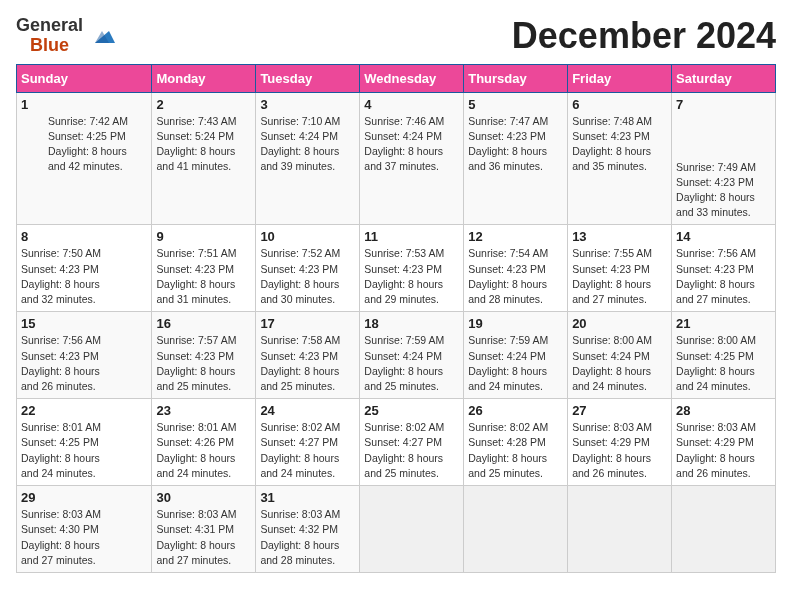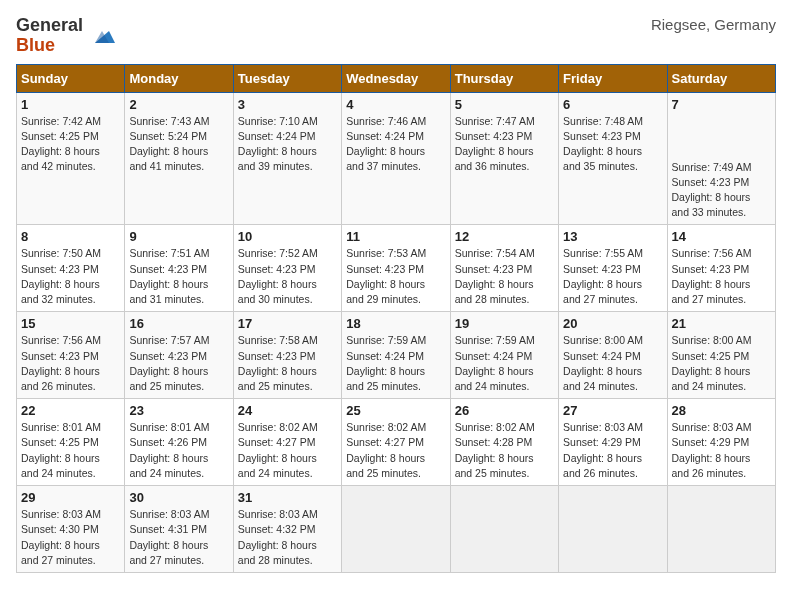--- a/index.html
+++ b/index.html
@@ -17,20 +17,21 @@
       margin-bottom: 8px;
     }
     .logo {
       display: flex;
       align-items: center;
     }
     .logo-text {
       display: flex;
       flex-direction: column;
       line-height: 1.1;
+      text-align: center;
     }
     .logo-general {
       font-size: 18px;
       font-weight: bold;
       color: #333;
     }
     .logo-blue {
       font-size: 18px;
       font-weight: bold;
       color: #c2410c;
@@ -52,21 +53,21 @@
     .location {
       font-size: 15px;
       color: #555;
     }
     table {
       width: 100%;
       border-collapse: collapse;
       font-size: 11px;
     }
     thead tr th {
-      background: #a16207;
+      background: #ec4899;
       color: #fff;
       padding: 6px 4px;
       text-align: left;
       font-size: 13px;
       font-weight: bold;
       border: 1px solid #1a5a9f;
     }
     tbody tr td {
       border: 1px solid #ccc;
       vertical-align: top;
@@ -101,41 +102,41 @@
     <div class="logo-text">
       <span class="logo-general">General</span>
       <span class="logo-blue">Blue</span>
     </div>
     <svg class="logo-icon" viewBox="0 0 30 30">
       <polygon points="8,22 22,10 28,22" fill="#2a7abf"></polygon>
       <polygon points="15,10 22,22 8,22" fill="#1a5a9f" opacity="0.5"></polygon>
     </svg>
   </div>
   <div class="title-block">
-    <div class="location">Riegsee, Germany</div>
+    <div class="month-year">December 2024</div>
   </div>
 </div>
 
 <table>
   <thead>
     <tr>
     <th>Sunday</th>
         <th>Monday</th>
         <th>Tuesday</th>
         <th>Wednesday</th>
         <th>Thursday</th>
         <th>Friday</th>
         <th>Saturday</th>
       </tr>
   </thead>
   <tbody id="calendar-body">
   <tr>
         <td>
           <span class="day-num">1</span>
-          <div class="day-info" style="white-space: pre-line;">Sunrise: 7:42 AM
+          <div class="day-info" style="white-space: pre-line; margin-left: 27px;">Sunrise: 7:42 AM
 Sunset: 4:25 PM
 Daylight: 8 hours
 and 42 minutes.</div>
         </td>
         <td>
           <span class="day-num">2</span>
           <div class="day-info" style="white-space: pre-line;">Sunrise: 7:43 AM
 Sunset: 5:24 PM
 Daylight: 8 hours
 and 41 minutes.</div>

